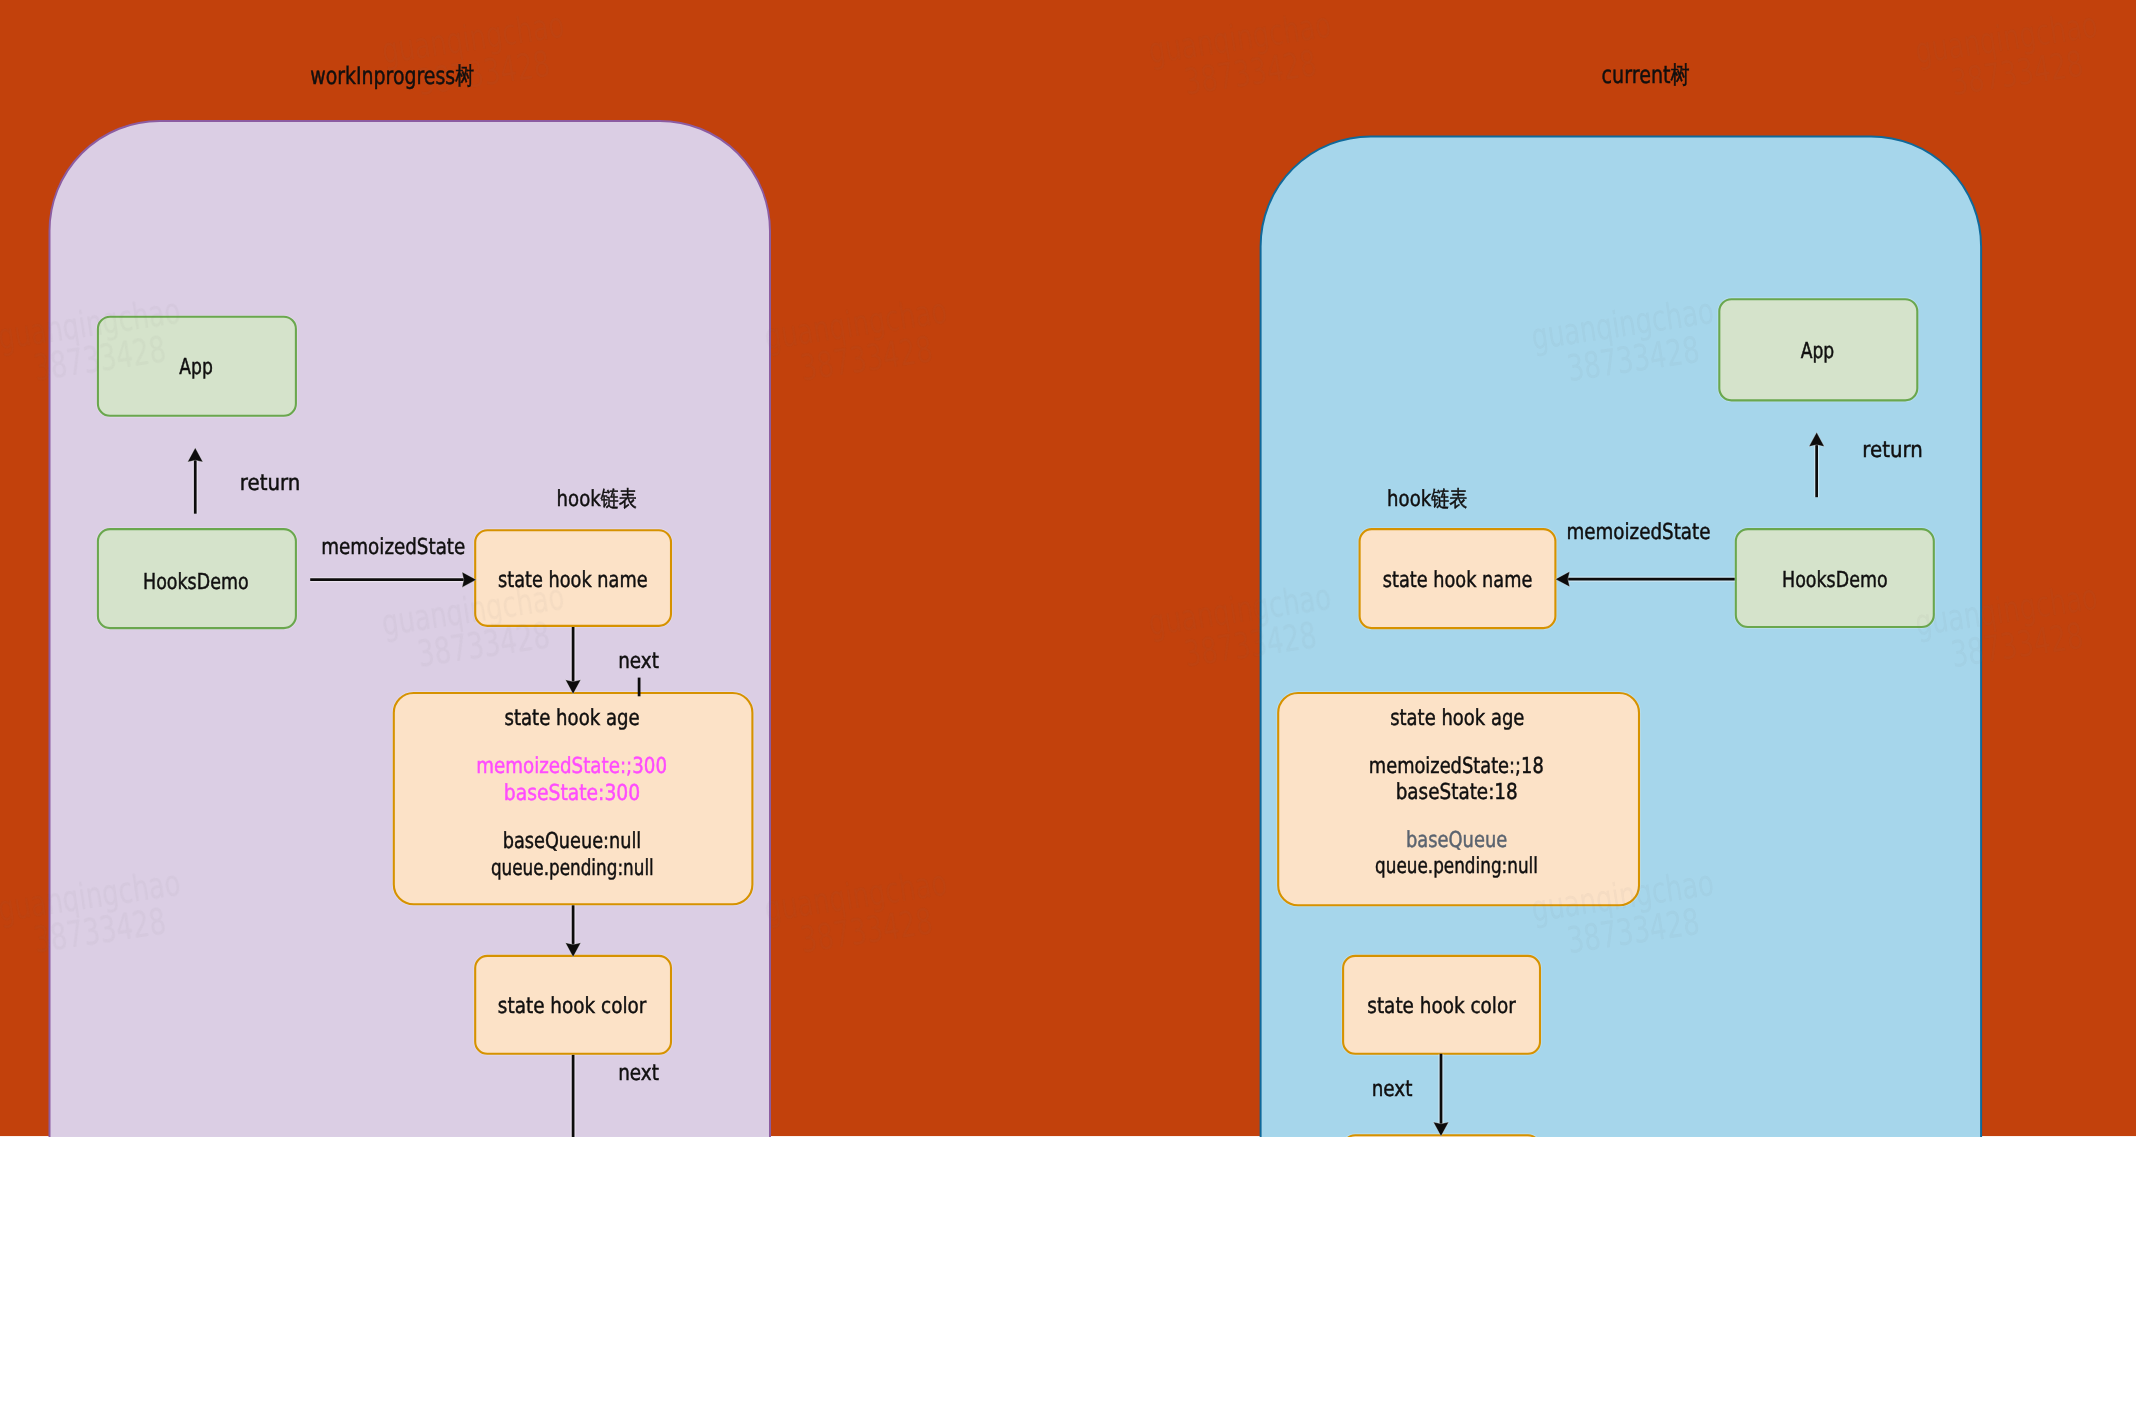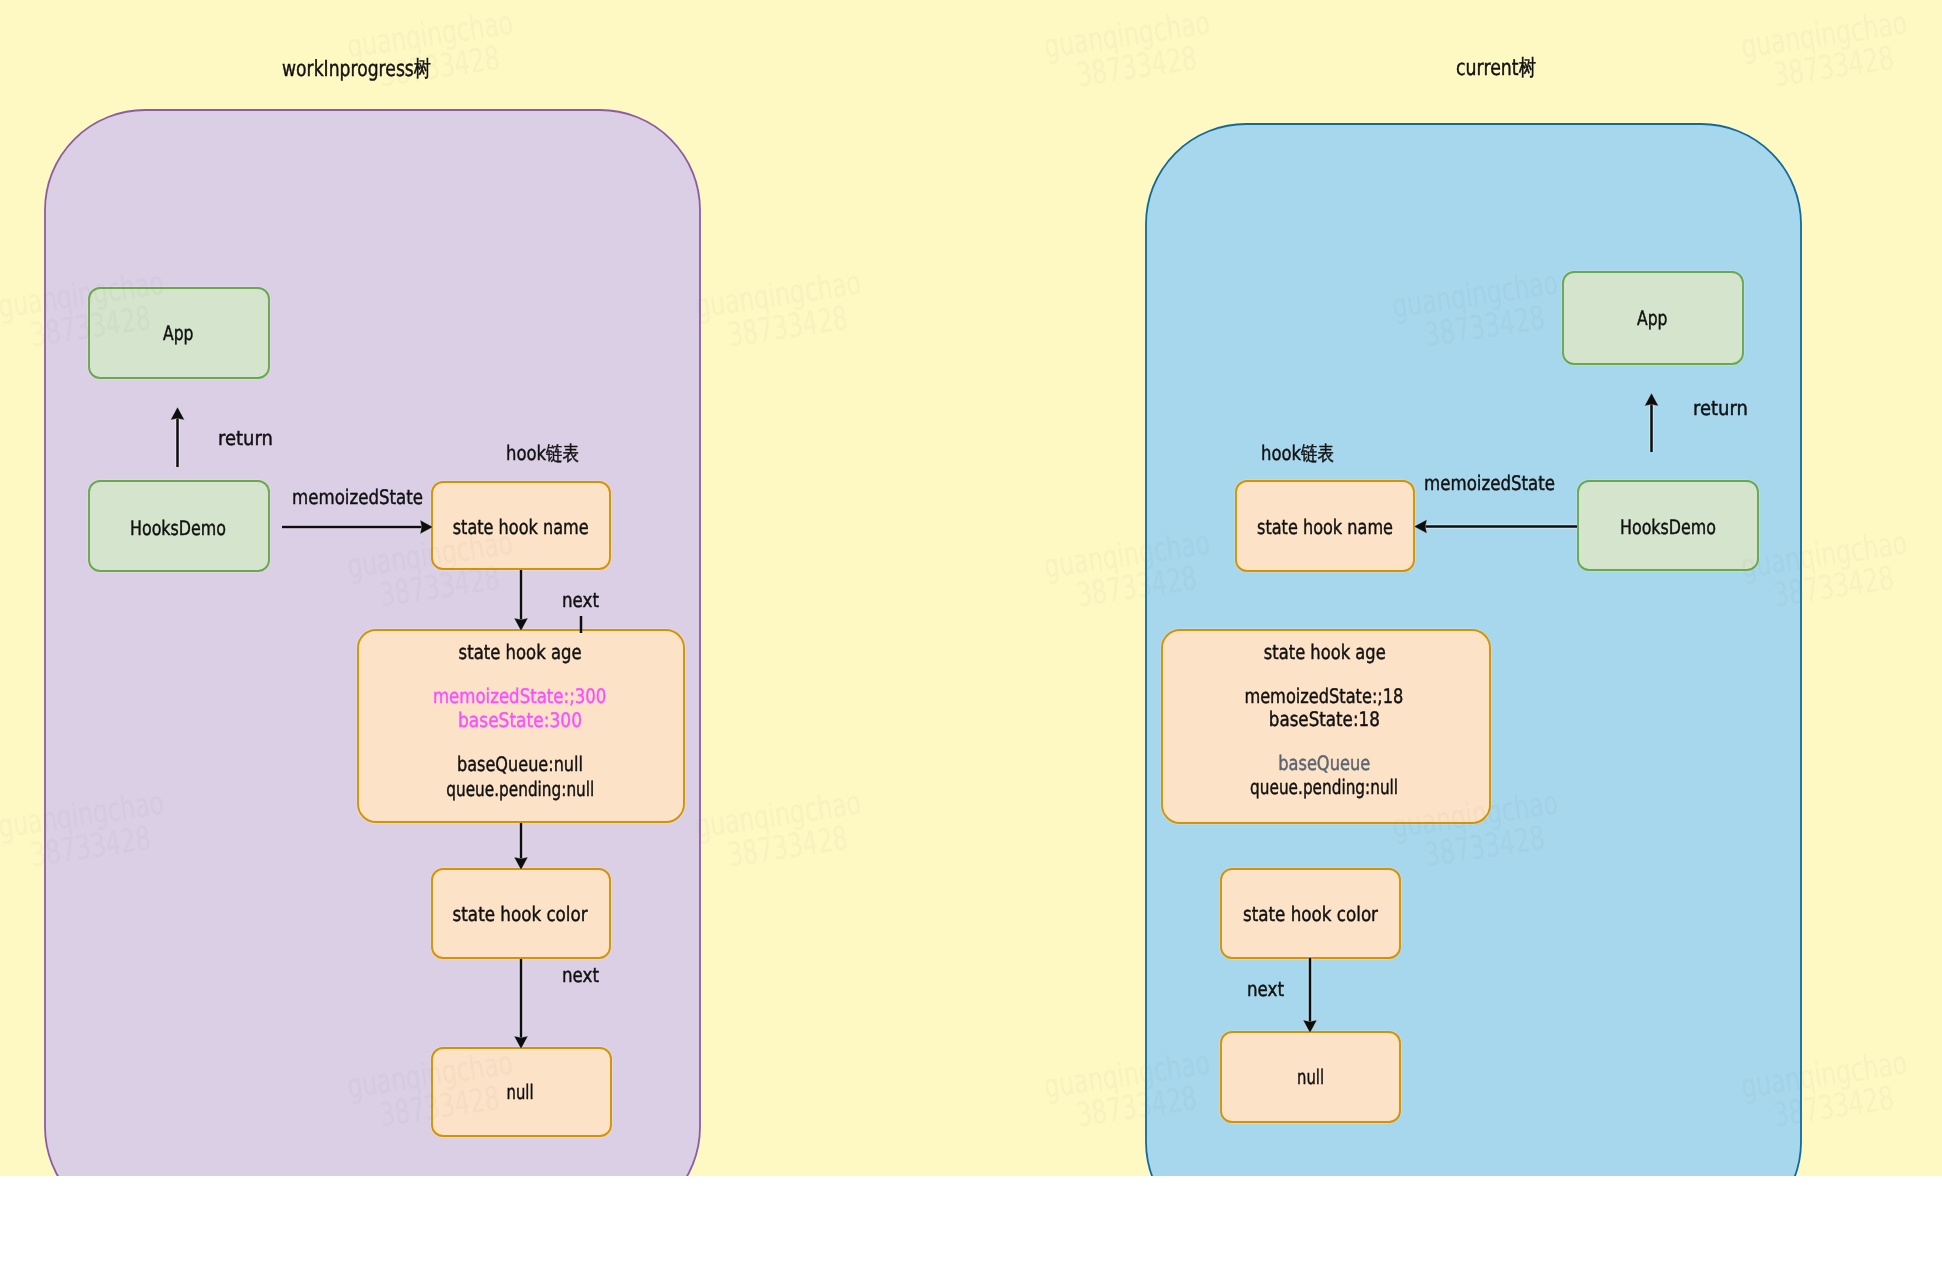--- a/index.html
+++ b/index.html
@@ -1,18 +1,18 @@
 <!DOCTYPE html>
 <html><head>
 <meta charset="utf-8">
 <title>workInprogress tree &amp; current tree hook linked list</title>
 <style>
   html, body { margin:0; padding:0; background:#ffffff; }
   body { font-family:"DejaVu Sans", sans-serif; }
-  #stage { position:relative; width:1942px; height:1176px; overflow:hidden; background:#fef9c3; }
+  #stage { position:relative; width:1942px; height:1033px; overflow:hidden; background:#c2410c; }
   svg#diagram { position:absolute; left:0; top:0; display:block; opacity:0.9999; }
   svg text { white-space:pre; font-family:"DejaVu Sans", sans-serif;
               -webkit-font-smoothing:antialiased; text-rendering:geometricPrecision; }
   .d-text { dominant-baseline:alphabetic; paint-order:stroke fill; stroke-width:0.45; }
   .wm-text { fill:#7a7a7a; }
   #watermarks { opacity:0.055; }
   .edge-halo { stroke:#ffffff; stroke-width:4.6; fill:none; opacity:0.42; stroke-linecap:butt; }
   .edge-line { stroke:#0D0D0D; stroke-width:2.5; fill:none; stroke-linecap:butt; }
   .edge-head { fill:#0D0D0D; stroke:#ffffff; stroke-width:0.9; stroke-opacity:0.3; stroke-linejoin:miter; }
 </style>

